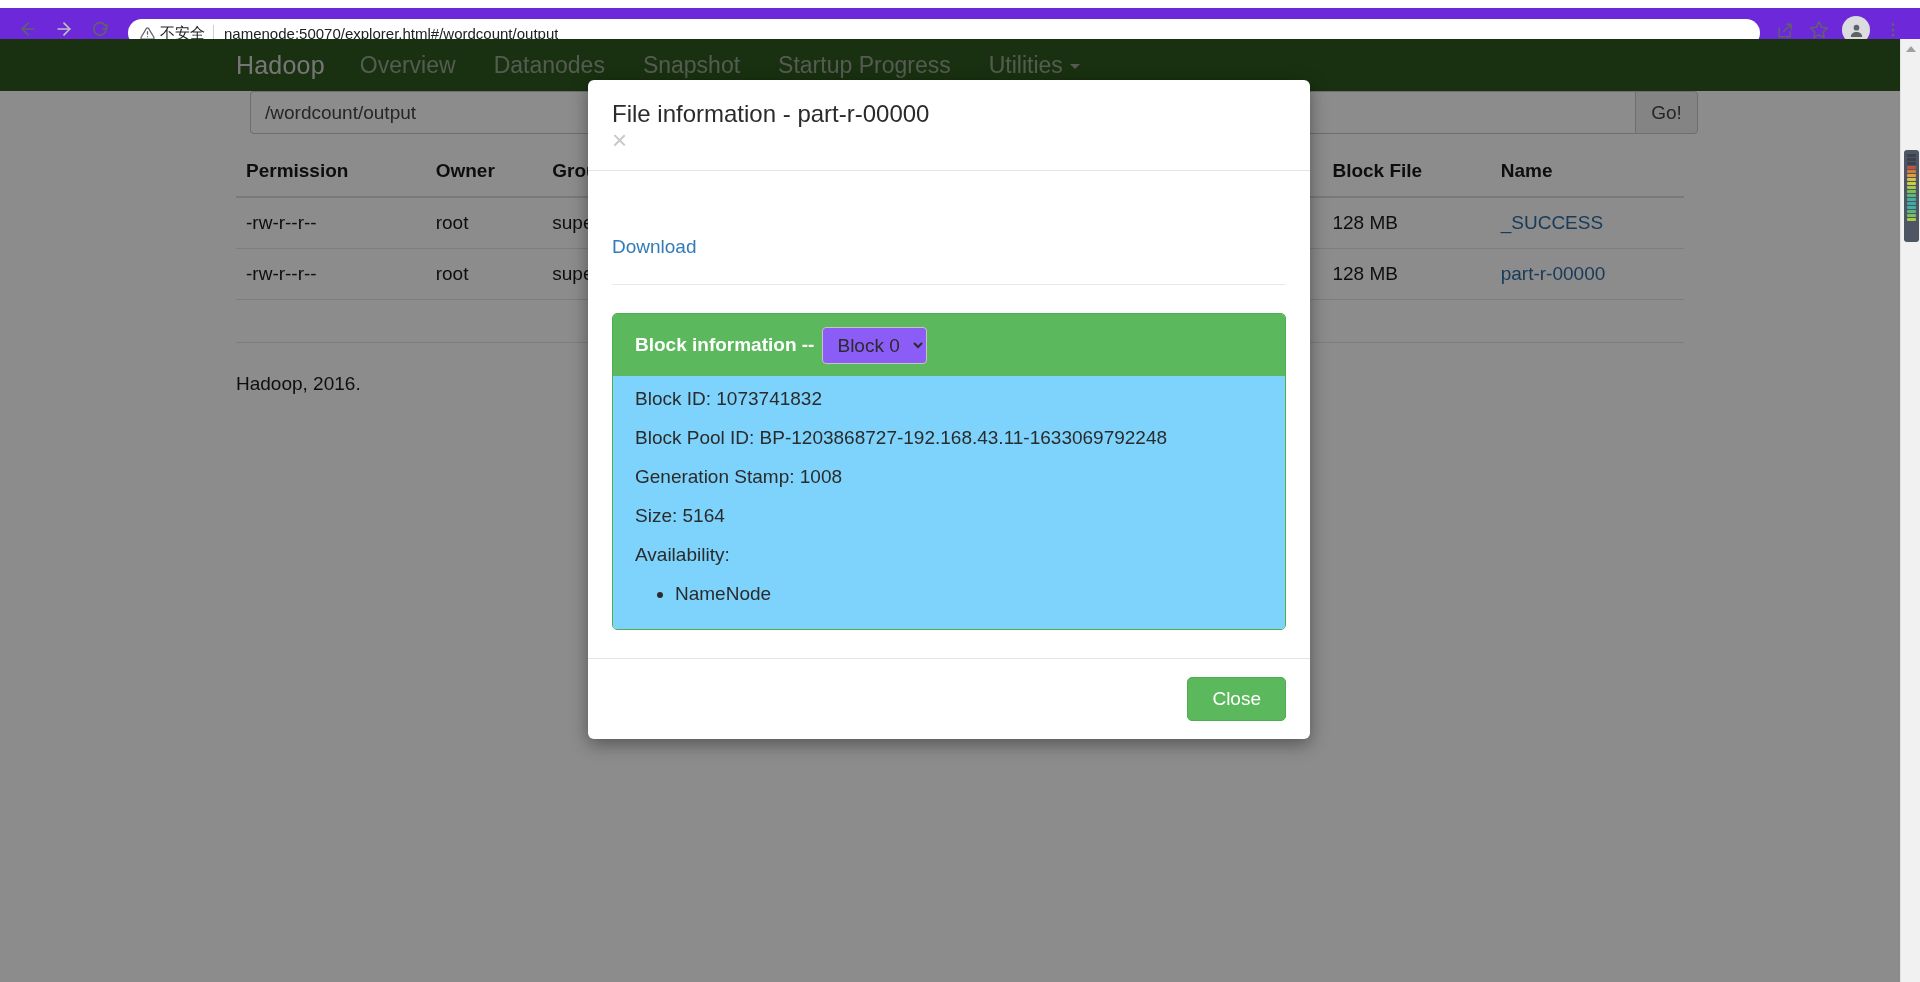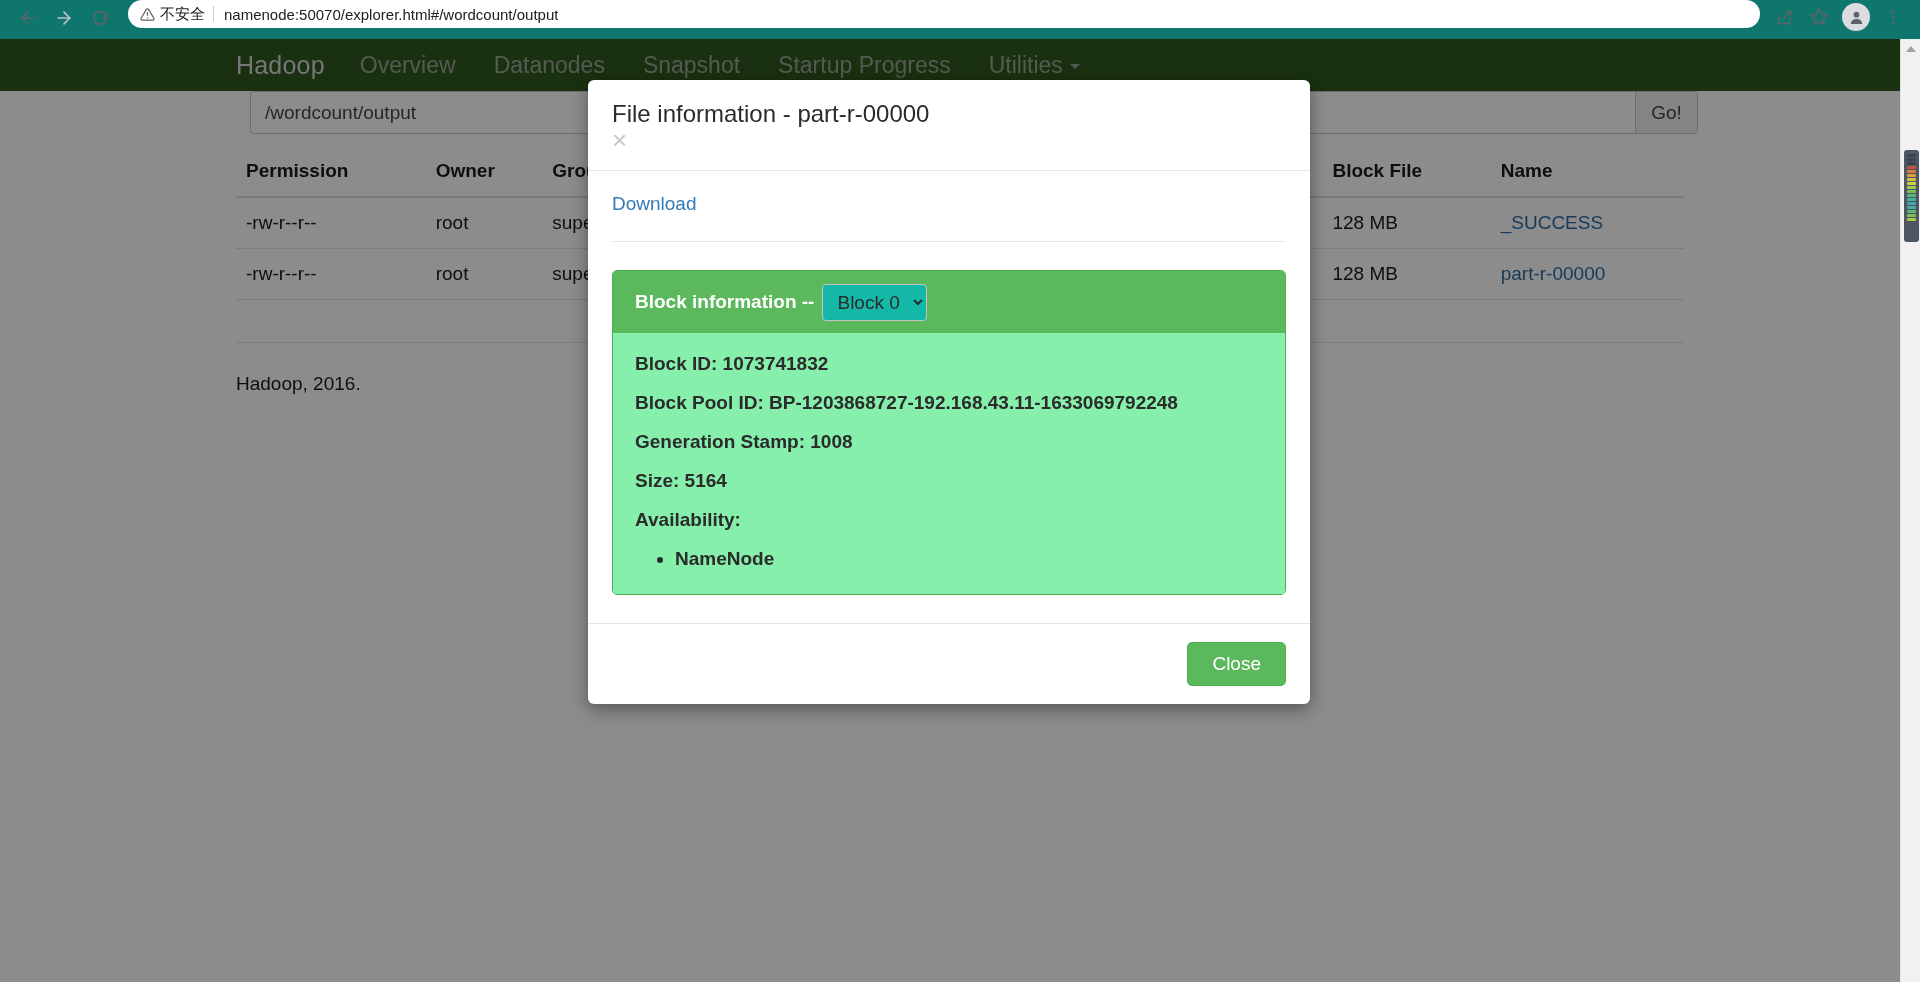--- a/index.html
+++ b/index.html
@@ -7,24 +7,24 @@
   html, body {
     margin: 0; padding: 0;
     width: 1920px; height: 982px;
     overflow: hidden;
     font-family: "Liberation Sans", "DejaVu Sans", sans-serif;
     background: #ffffff;
   }
 
   
   .browser-chrome {
-    position: absolute; top: 0; left: 0;
+    position: absolute; top: 8px; left: 0;
     width: 1920px; height: 39px;
-    background: #0f766e;
-    display: flex; align-items: flex-start;
+    background: #6d28d9;
+    display: flex; align-items: flex-end;
     padding: 0 10px;
   }
   .nav-btn {
     width: 36px; height: 36px;
     display: flex; align-items: center; justify-content: center;
     border-radius: 50%;
     color: #5f6368;
     flex: 0 0 auto;
     cursor: pointer;
   }
@@ -249,20 +249,21 @@
     font-family: "Liberation Sans", sans-serif;
   }
   .modal-body { padding: 22px 24px 28px 24px; }
   .download-link {
     font-size: 19px;
     color: #337ab7;
     text-decoration: none;
     cursor: pointer;
     display: inline-block;
     margin-bottom: 26px;
+    margin-top: 43px;
   }
   .hr { border-top: 1px solid #e9e9e9; margin: 0 0 28px 0; }
 
   .panel {
     border: 1px solid #4cae4c;
     border-radius: 5px;
     overflow: hidden;
   }
   .panel-heading {
     background: #5cb85c;
@@ -275,27 +276,27 @@
     font-size: 19px;
     font-weight: bold;
     margin-right: 8px;
     white-space: nowrap;
   }
   .block-select {
     font-size: 19px;
     padding: 6px 10px;
     border: 1px solid #c4c4c4;
     border-radius: 4px;
-    background: #14b8a6;
+    background: #8b5cf6;
     color: #2b2b2b;
     font-family: "Liberation Sans", sans-serif;
     cursor: pointer;
     min-width: 104px;
   }
-  .panel-body { padding: 20px 22px 24px 22px; background: #86efac; font-weight: bold; }
+  .panel-body { padding: 12px 22px 24px 22px; background: #7dd3fc; }
   .panel-body p {
     font-size: 19px;
     color: #2b2b2b;
     margin: 0 0 17px 0;
   }
   .panel-body ul { margin: 0; padding-left: 40px; }
   .panel-body li { font-size: 19px; color: #2b2b2b; }
 
   .modal-footer {
     border-top: 1px solid #e5e5e5;

